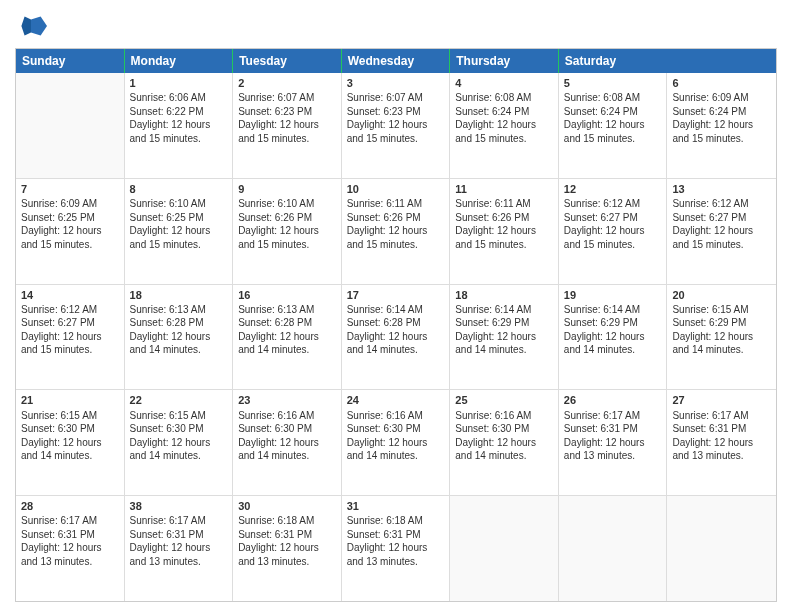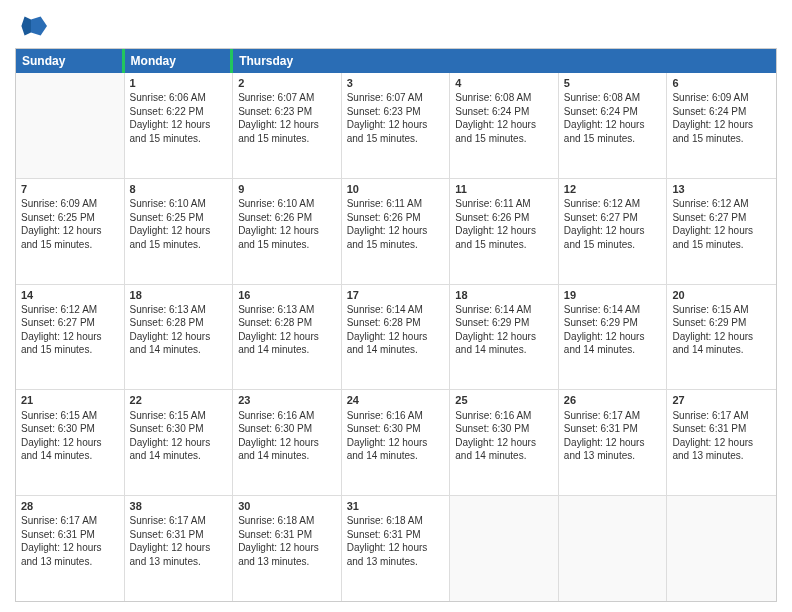--- a/index.html
+++ b/index.html
@@ -61,21 +61,21 @@
     .cal-header-row {
       display: grid;
       grid-template-columns: repeat(7, 1fr);
       background: #2a6db5;
     }
     .cal-header-cell {
       color: #fff;
       font-size: 12px;
       font-weight: bold;
       padding: 5px 6px;
-      border-right: 3px solid #22c55e;
+      border-right: 1px solid #22c55e;
     }
     .cal-header-cell:last-child { border-right: none; }
     .cal-body {
       flex: 1;
       display: flex;
       flex-direction: column;
     }
     .cal-row {
       display: grid;
       grid-template-columns: repeat(7, 1fr);
@@ -123,21 +123,24 @@
     <div class="title-block">
       <div class="month-title"></div>
       <div class="subtitle"></div>
     </div>
   </div>
 
   <div class="calendar">
     <div class="cal-header-row" id="cal-header">
         <div class="cal-header-cell">Sunday</div>
         <div class="cal-header-cell">Monday</div>
+        <div class="cal-header-cell">Tuesday</div>
+        <div class="cal-header-cell">Wednesday</div>
         <div class="cal-header-cell">Thursday</div>
+        <div class="cal-header-cell">Saturday</div>
       </div>
     <div class="cal-body" id="cal-body">
         <div class="cal-row">
           <div class="cal-cell empty"></div>
           <div class="cal-cell">
             <span class="day-num">1</span>
             <div class="day-info">Sunrise: 6:06 AM<br>Sunset: 6:22 PM<br>Daylight: 12 hours<br>and 15 minutes.</div>
           </div>
           <div class="cal-cell">
             <span class="day-num">2</span>

